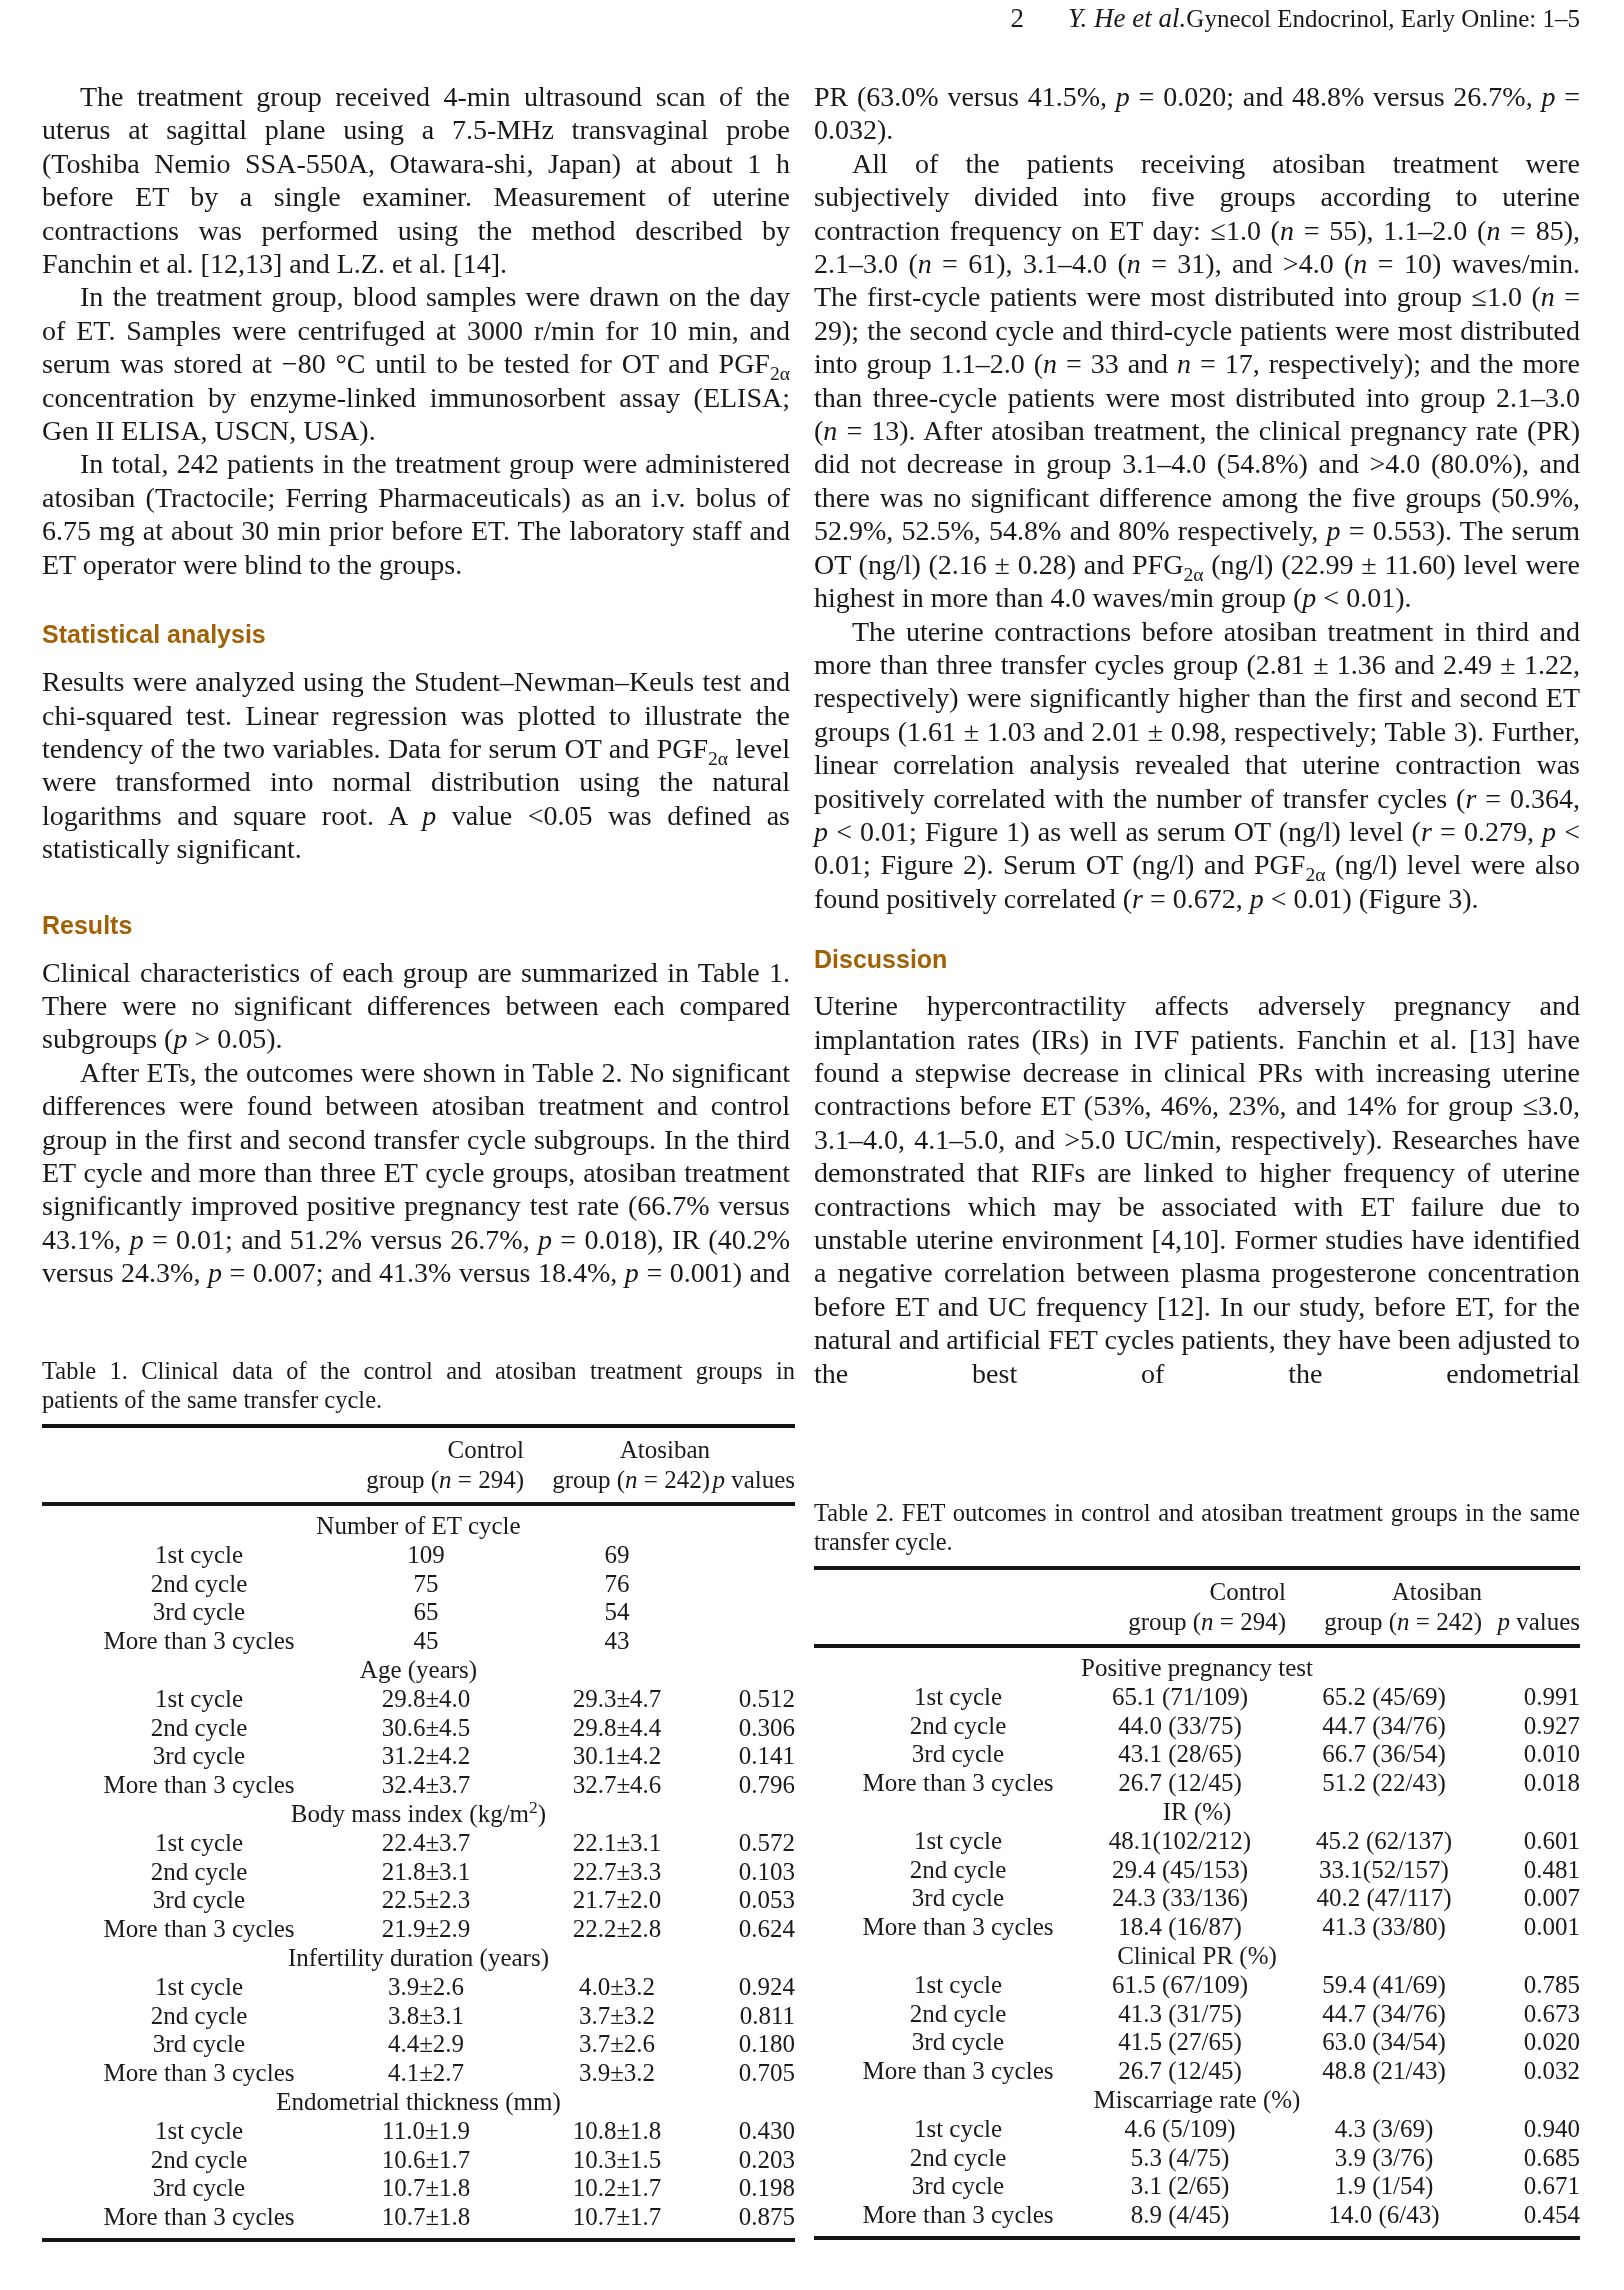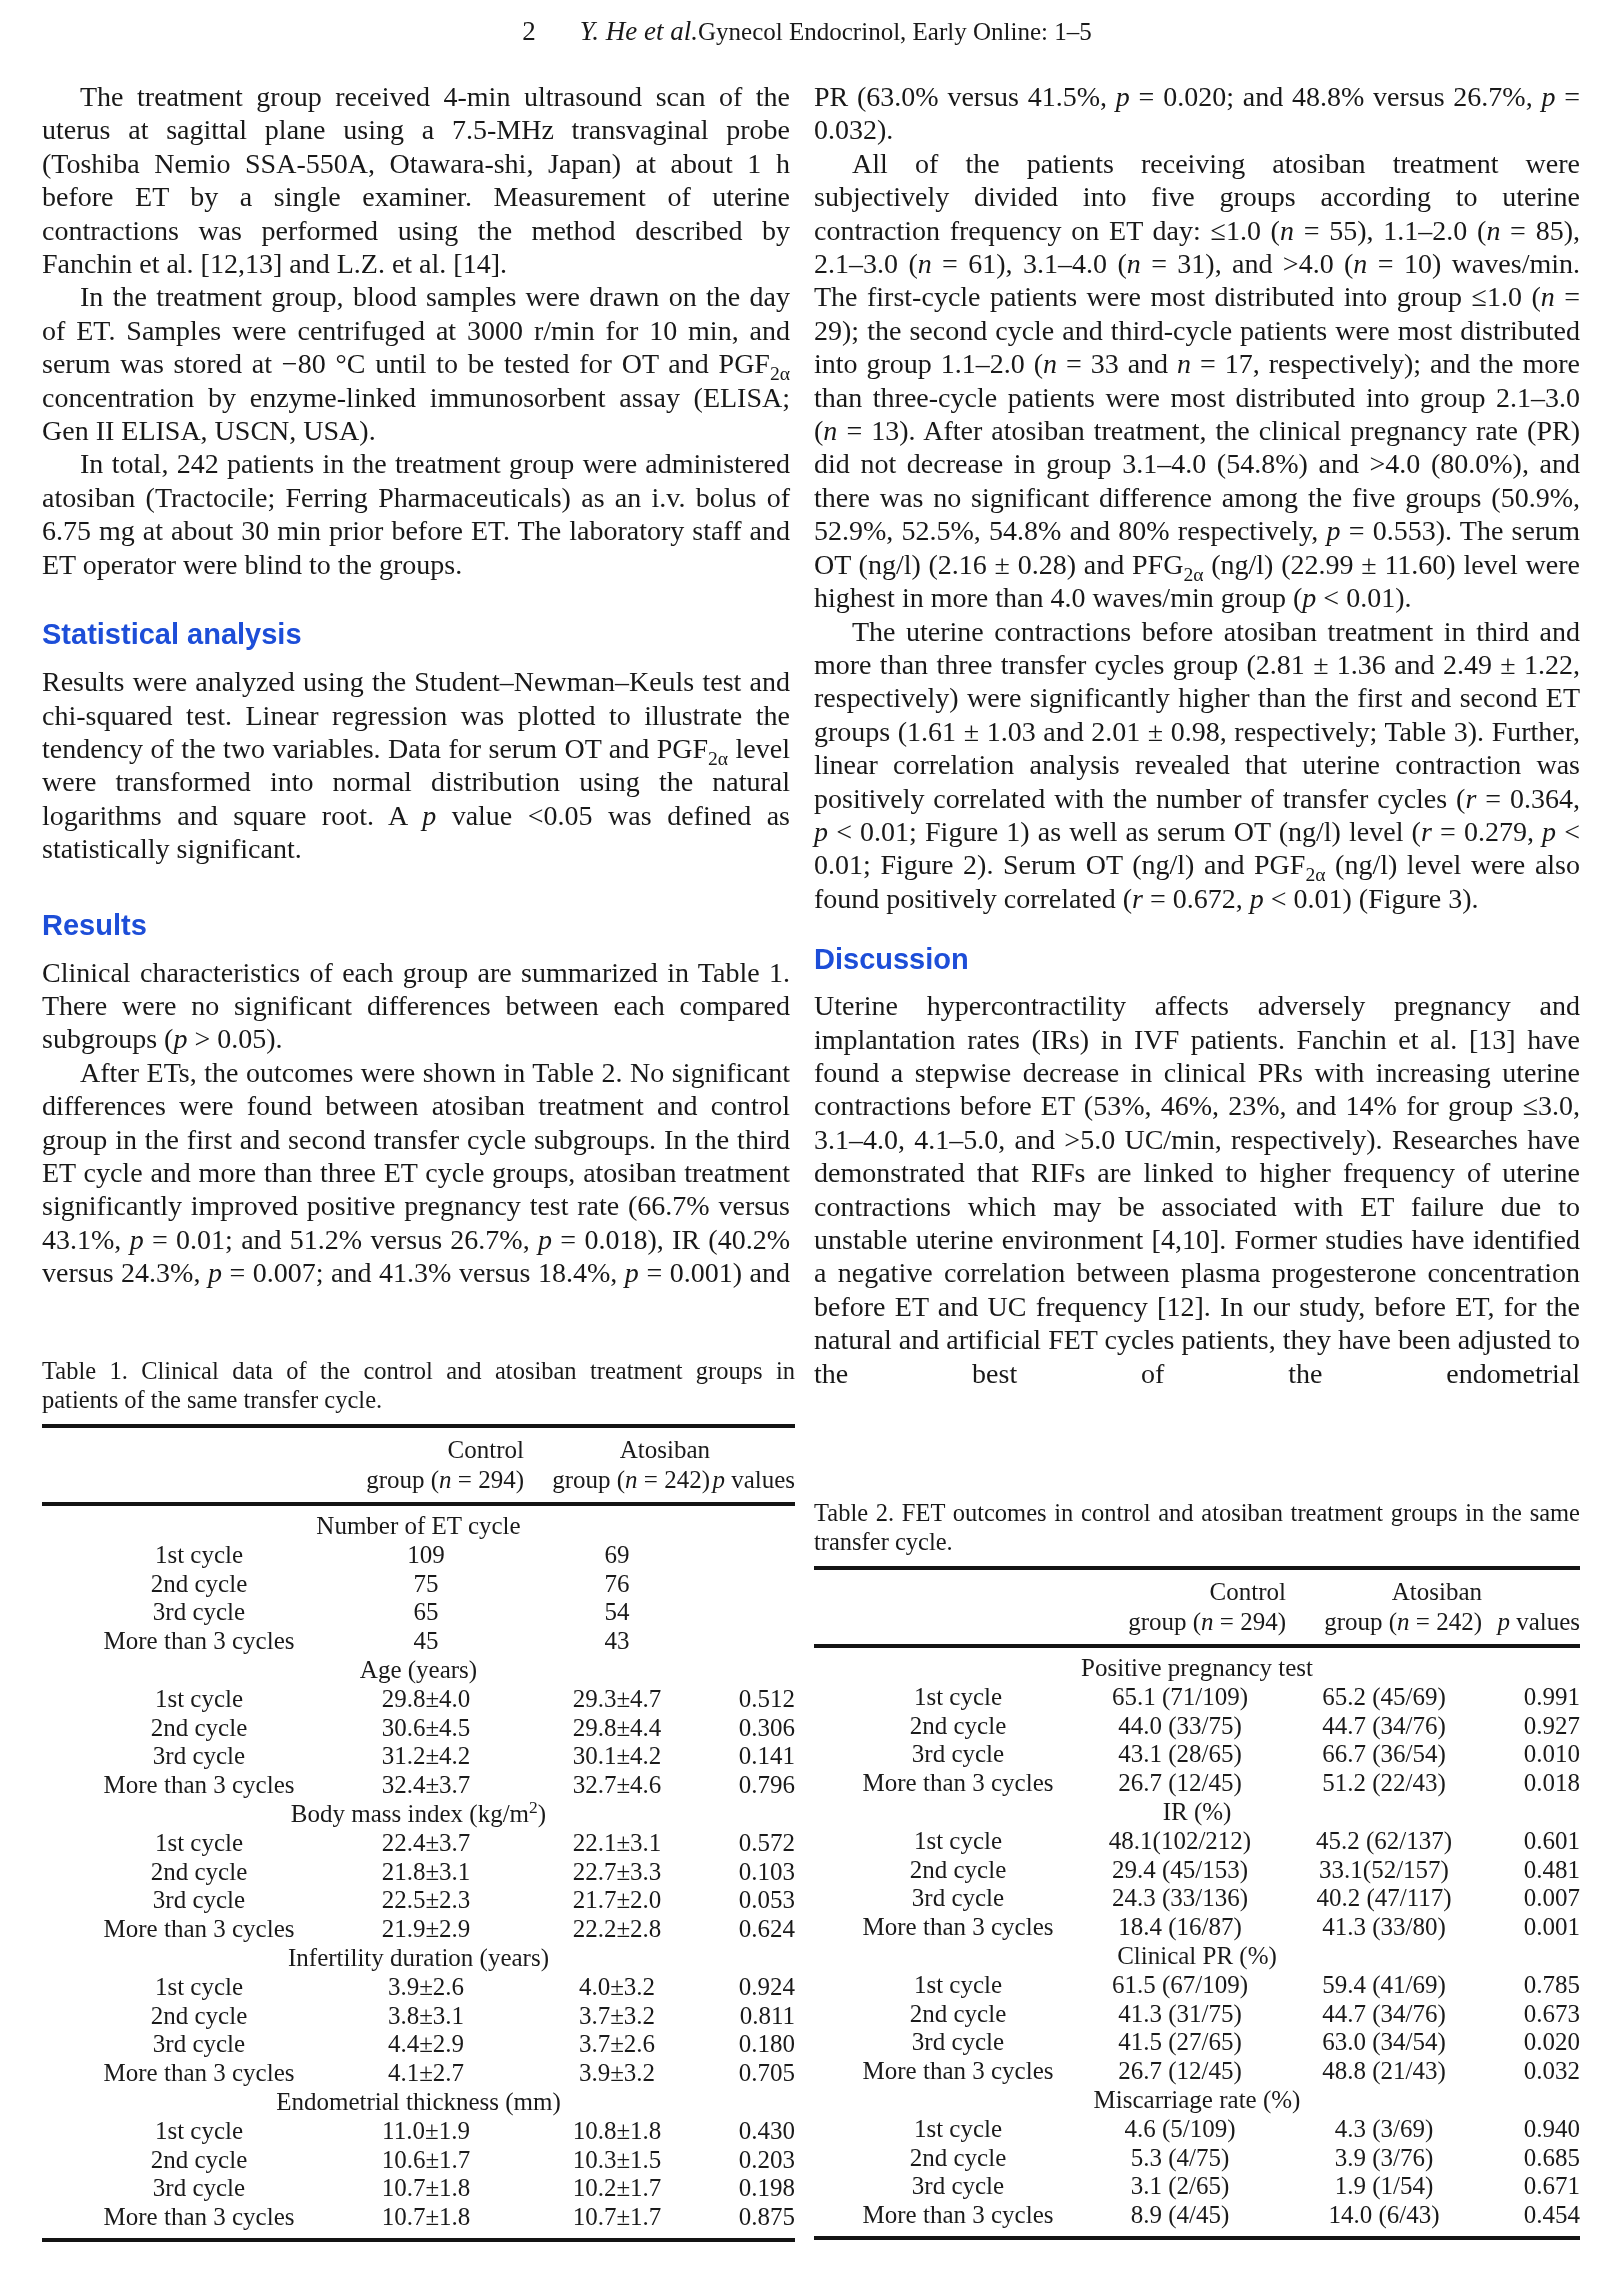--- a/index.html
+++ b/index.html
@@ -7,44 +7,44 @@
     position:relative;
     width:1624px;height:2290px;
     background:#ffffff;
     margin:0 auto;
     overflow:hidden;
     color:#191919;
     font-family:"Liberation Serif","DejaVu Serif",serif;
   }
   
   .pagehead{
-    position:absolute;top:16px;left:34px;right:44px;
-    display:flex;justify-content:center;align-items:baseline;
+    position:absolute;top:3px;left:34px;right:44px;
+    display:flex;justify-content:flex-end;align-items:baseline;
   }
   .ph-left{font-size:27px;line-height:30px;}
   .ph-num{font-style:normal;}
   .ph-authors{font-style:italic;margin-left:44px;}
   .ph-right{font-size:25px;line-height:30px;}
 
   
   .col{position:absolute;top:80px;}
   .col-left{left:42px;width:748px;}
   .col-right{left:814px;width:766px;}
   .col p{
     margin:0;
     font-size:28px;line-height:33.4px;
     text-align:justify;
   }
   .indent{text-indent:38px;}
   .cont{text-align-last:justify;}
   .col h2{
     font-family:"Liberation Sans","DejaVu Sans",sans-serif;
     font-weight:bold;
-    font-size:29px;line-height:33px;
-    margin:0;color:#1d4ed8;
+    font-size:25px;line-height:33px;
+    margin:0;color:#a16207;
   }
   h2.h-stat{margin:37px 0 14px;}
   h2.h-res{margin:43px 0 14px;}
   h2.h-disc{margin:28px 0 13px;}
 
   
   .tabblock{position:absolute;}
   .t1{left:42px;top:1352px;width:753px;}
   .t2{left:814px;top:1494px;width:766px;}
   .tcap{

